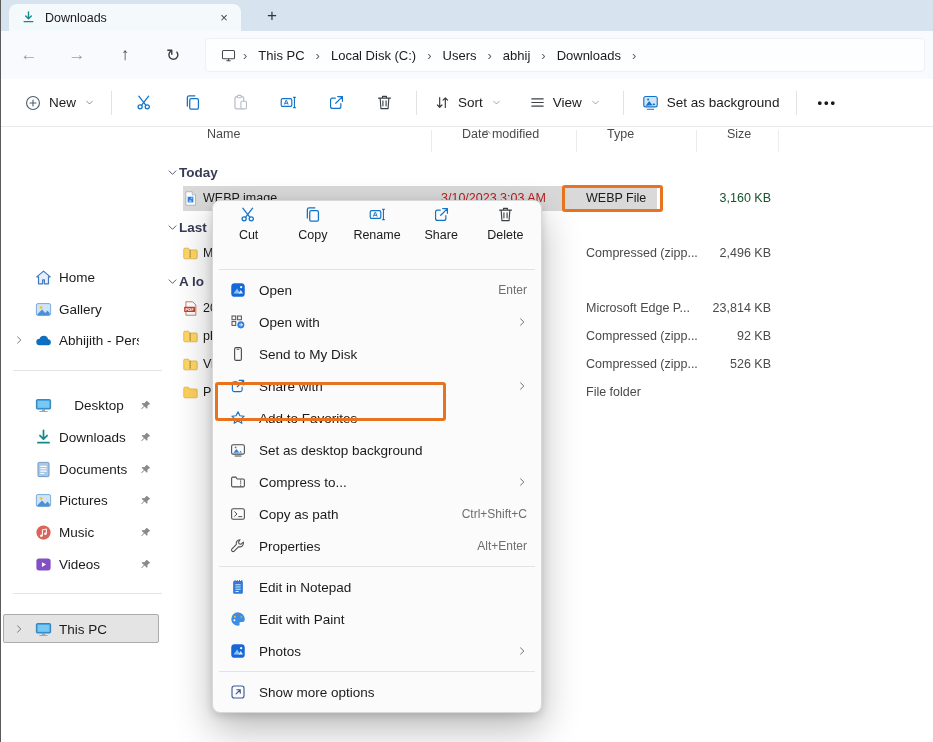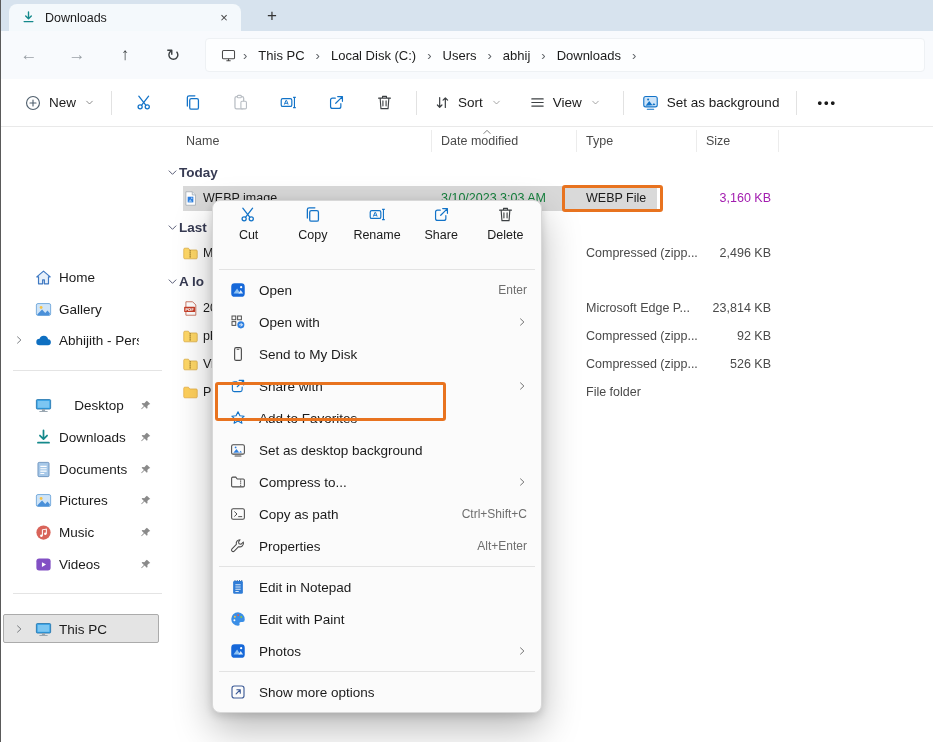--- a/index.html
+++ b/index.html
@@ -50,30 +50,30 @@
   .s-item{position:absolute;left:0;width:160px;height:30px;display:flex;align-items:center;font-size:13.5px;}
   .s-chev{position:absolute;left:13px;width:12px;display:flex;color:#5f6368;}
   .s-ic{position:absolute;left:33px;width:19px;height:19px;display:flex;}
   .s-label{position:absolute;left:58px;right:22px;white-space:nowrap;overflow:hidden;}
   .s-pin{position:absolute;right:9px;width:13px;height:13px;display:flex;}
   .s-div{position:absolute;left:12px;right:12px;height:1px;background:#e4e4e4;}
   .s-sel{position:absolute;left:2px;width:156px;height:29px;background:#e4e4e4;border:1px solid #ababab;border-radius:2px;}
   
   .main{position:absolute;left:161px;top:0;right:0;bottom:0;background:#fff;}
   .colhead{position:absolute;top:0;left:0;right:0;height:28px;font-size:12.5px;color:#4a4a4a;}
-  .colhead .lbl{position:absolute;top:7px;}
+  .colhead .lbl{position:absolute;top:0;margin-left:21px;}
   .colsep{position:absolute;top:3px;height:22px;width:1px;background:#ececec;}
   .sortchev{position:absolute;top:0px;left:320px;color:#666;display:flex;}
   .group-h{position:absolute;left:0;height:24px;display:flex;align-items:center;font-size:13.5px;color:#373b53;font-weight:bold;}
   .group-h .gchev{position:absolute;left:5px;display:flex;color:#4a4f6b;}
   .group-h .glabel{position:absolute;left:17px;white-space:nowrap;}
   .frow{position:absolute;left:0;width:616px;height:26px;font-size:12.5px;}
   .frow .fic{position:absolute;left:20px;top:4px;width:17px;height:17px;display:flex;}
   .frow .fname{position:absolute;left:41px;top:5px;color:#1b1b1b;white-space:nowrap;}
-  .frow .fdate{position:absolute;left:279px;top:5px;color:#15803d;white-space:nowrap;}
+  .frow .fdate{position:absolute;left:279px;top:5px;color:#b91c1c;white-space:nowrap;}
   .frow .ftype{position:absolute;left:424px;top:5px;color:#4a4a4a;white-space:nowrap;}
   .frow .fsize{position:absolute;left:494px;width:115px;top:5px;color:#4a4a4a;text-align:right;}
   .frow.sel{background:#d9d9d9;left:21px;width:474px;height:25px;}
   .frow.sel .fic{left:-1px;} .frow.sel .fname{left:20px;} .frow.sel .fdate{left:258px;}
   .frow.sel .ftype{left:403px;} .frow.sel .fsize{left:473px;}
   
   .ctxmenu{
     position:absolute;left:211px;top:200px;width:330px;background:#fbfbfb;
     border:1px solid #d8d8d8;border-radius:8px;padding:4px;z-index:50;
     box-shadow:0 16px 38px rgba(0,0,0,.28),0 3px 9px rgba(0,0,0,.14);
@@ -567,21 +567,21 @@
 
       <div class="frow sel" style="top:59px;">
         <span class="fic">
             <svg width="17" height="17">
               <use href="#i-webp"></use>
             </svg>
           </span>
         <span class="fname">WEBP image</span>
         <span class="fdate">3/10/2023 3:03 AM</span>
         <span class="ftype" style="color:#1b1b1b;">WEBP File</span>
-        <span class="fsize" style="color:#a21caf;">3,160 KB</span>
+        <span class="fsize" style="color:#14532d;">3,160 KB</span>
       </div>
 
       <div class="group-h" style="top:88px;">
         <span class="gchev">
             <svg width="11" height="11">
               <use href="#i-chev-d"></use>
             </svg>
           </span>
         <span class="glabel">Last</span>
       </div>

